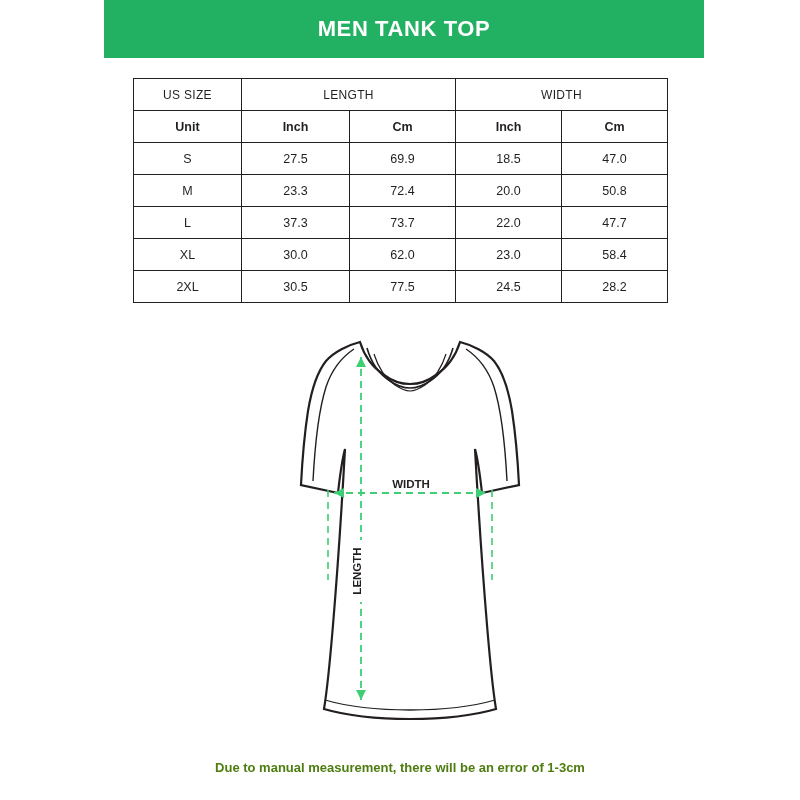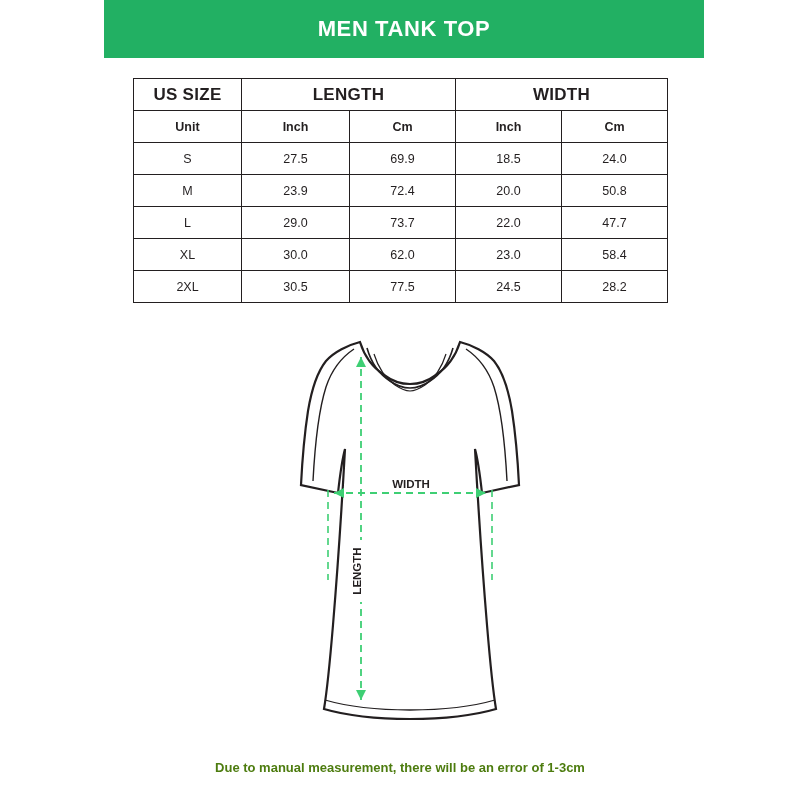--- a/index.html
+++ b/index.html
@@ -47,22 +47,22 @@
   table.size-table td, table.size-table th {
     border: 1px solid #231f20;
     text-align: center;
     font-size: 12.5px;
     color: #231f20;
     height: 32px;
     padding: 0;
     font-weight: normal;
   }
   table.size-table th {
-    font-weight: bold;
-    font-size: 17px;
+    font-weight: normal;
+    font-size: 12px;
     letter-spacing: 0.3px;
     margin-top: 36px;
   }
   .col-size { width: 108px; }
   .col-li   { width: 108px; }
   .col-lc   { width: 106px; }
   .col-wi   { width: 106px; }
   .col-wc   { width: 106px; }
 
   td.rowhead { font-weight: bold; }
@@ -118,32 +118,32 @@
         <td>Inch</td>
         <td>Cm</td>
       </tr>
     </thead>
     <tbody>
       <tr>
         <td class="rowhead">S</td>
         <td>27.5</td>
         <td>69.9</td>
         <td>18.5</td>
-        <td>24.0</td>
+        <td>47.0</td>
       </tr>
       <tr>
         <td class="rowhead">M</td>
-        <td>23.9</td>
+        <td>23.3</td>
         <td>72.4</td>
         <td>20.0</td>
         <td>50.8</td>
       </tr>
       <tr>
         <td class="rowhead">L</td>
-        <td>29.0</td>
+        <td>37.3</td>
         <td>73.7</td>
         <td>22.0</td>
         <td>47.7</td>
       </tr>
       <tr>
         <td class="rowhead">XL</td>
         <td>30.0</td>
         <td>62.0</td>
         <td>23.0</td>
         <td>58.4</td>

